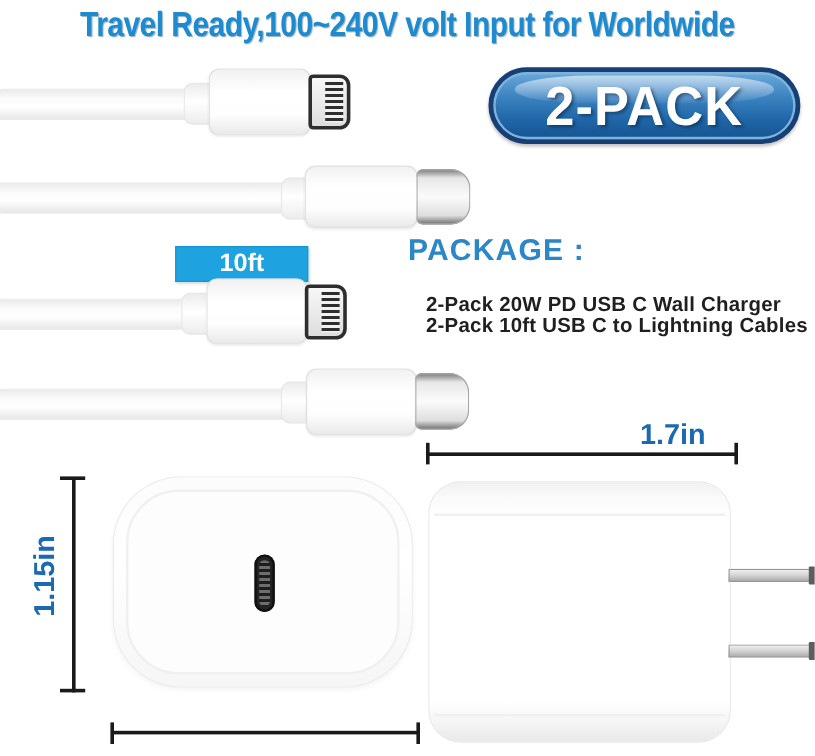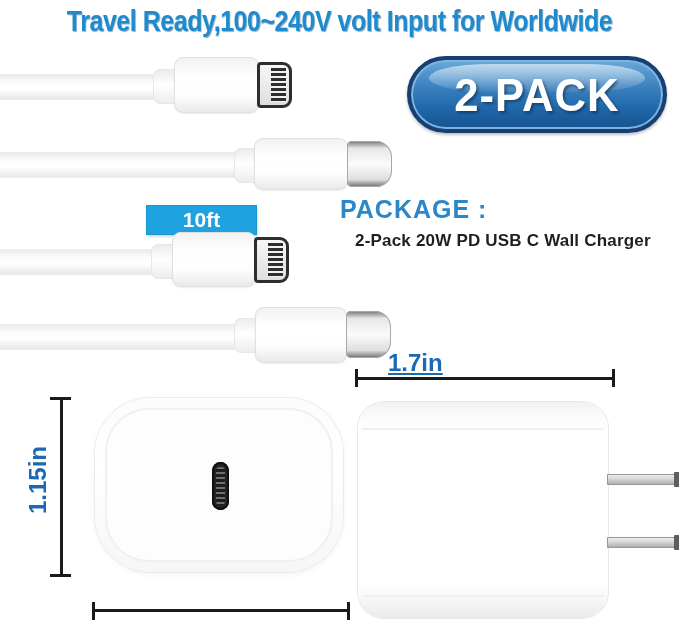--- a/index.html
+++ b/index.html
@@ -10,21 +10,21 @@
   
   .title{
     position:absolute;top:5px;left:0;right:0;margin:0;text-align:center;
     font-size:29px;font-weight:bold;letter-spacing:-0.5px;white-space:nowrap;
     color:var(--title-blue,#1e8bcf);
     transform:scaleX(0.86);transform-origin:50% 0;
     text-shadow:1px 1px 1px rgba(12,75,125,0.45);
   }
   
   .badge{
-    position:absolute;left:407px;top:56px;width:260px;height:77px;box-sizing:border-box;
+    position:absolute;left:407px;top:56px;width:260px;height:64px;box-sizing:border-box;
     border:4px solid var(--badge-border,#173f73);border-radius:40px;
     background:linear-gradient(180deg,var(--badge-blue-top,#6aa9da) 0%,#3b82c0 38%,#1f66a8 72%,var(--badge-blue-bottom,#15538f) 100%);
     box-shadow:inset 0 0 0 2px #7fb3dd, 0 2px 3px rgba(0,0,0,0.25);
     display:flex;align-items:center;justify-content:center;
   }
   .badge-gloss{
     position:absolute;left:7%;right:7%;top:6%;height:40%;border-radius:50% / 90%;
     background:linear-gradient(180deg,rgba(255,255,255,0.6),rgba(255,255,255,0.05));
     pointer-events:none;
   }
@@ -73,28 +73,28 @@
   
   .pkg-heading{
     position:absolute;left:340px;top:195px;
     color:var(--package-heading-blue,#2b87c8);
     font-size:25px;font-weight:bold;letter-spacing:1px;white-space:nowrap;
   }
   .pkg-item{
     position:absolute;left:355px;color:var(--body-text,#1f1f1f);
     font-size:17px;font-weight:bold;white-space:nowrap;letter-spacing:0.2px;
   }
-  .pkg-item-1{top:231px;}
+  .pkg-item-1{top:244px;}
   .pkg-item-2{top:262px;}
   
   .dim-label{
     position:absolute;color:var(--dimension-text-blue,#1c69b3);
     font-size:24px;font-weight:bold;white-space:nowrap;
   }
-  .dim-label-top{left:388px;top:349px;width:200px;text-align:left;text-decoration:underline;}
+  .dim-label-top{left:388px;top:349px;width:200px;text-align:right;}
   .dim-label-bottom{left:122px;top:585px;width:200px;text-align:center;}
   .dim-label-left{
     left:24px;top:446px;writing-mode:vertical-rl;transform:rotate(180deg);
   }
   .dim-line{position:absolute;background:var(--dimension-line,#1a1a1a);}
   .dim-line-top{left:356px;top:377px;width:258px;height:3px;}
   .dim-line-left{left:60px;top:398px;width:3px;height:179px;}
   .dim-line-bottom{left:93px;top:609px;width:256px;height:3px;}
   .dim-tick{position:absolute;background:var(--dimension-line,#1a1a1a);}
   .tick-v{width:3px;height:18px;}
@@ -163,20 +163,21 @@
 
   <div class="cable-line" style="left:-10px;top:152px;width:256px;"></div>
   <div class="cable-neck" style="left:234px;top:148px;width:28px;height:35px;"></div>
   <div class="cable-head" style="left:254px;top:138px;width:94px;height:52px;"></div>
   <div class="tip-usbc" style="left:347px;top:141px;width:45px;height:46px;"></div>
 
   <div class="len-label">10ft</div>
 
   <div class="pkg-heading">PACKAGE :</div>
   <div class="pkg-item pkg-item-1">2-Pack 20W PD USB C Wall Charger</div>
+  <div class="pkg-item pkg-item-2">2-Pack 10ft USB C to Lightning Cables</div>
 
   <div class="cable-line" style="left:-10px;top:249px;width:176px;"></div>
   <div class="cable-neck" style="left:151px;top:244px;width:28px;height:35px;"></div>
   <div class="cable-head" style="left:172px;top:232px;width:84px;height:55px;"></div>
   <div class="tip-lightning" style="left:254px;top:237px;width:35px;height:46px;"></div>
 
   <div class="cable-line" style="left:-10px;top:324px;width:256px;"></div>
   <div class="cable-neck" style="left:234px;top:318px;width:28px;height:35px;"></div>
   <div class="cable-head" style="left:255px;top:307px;width:92px;height:56px;"></div>
   <div class="tip-usbc" style="left:346px;top:311px;width:45px;height:47px;"></div>

